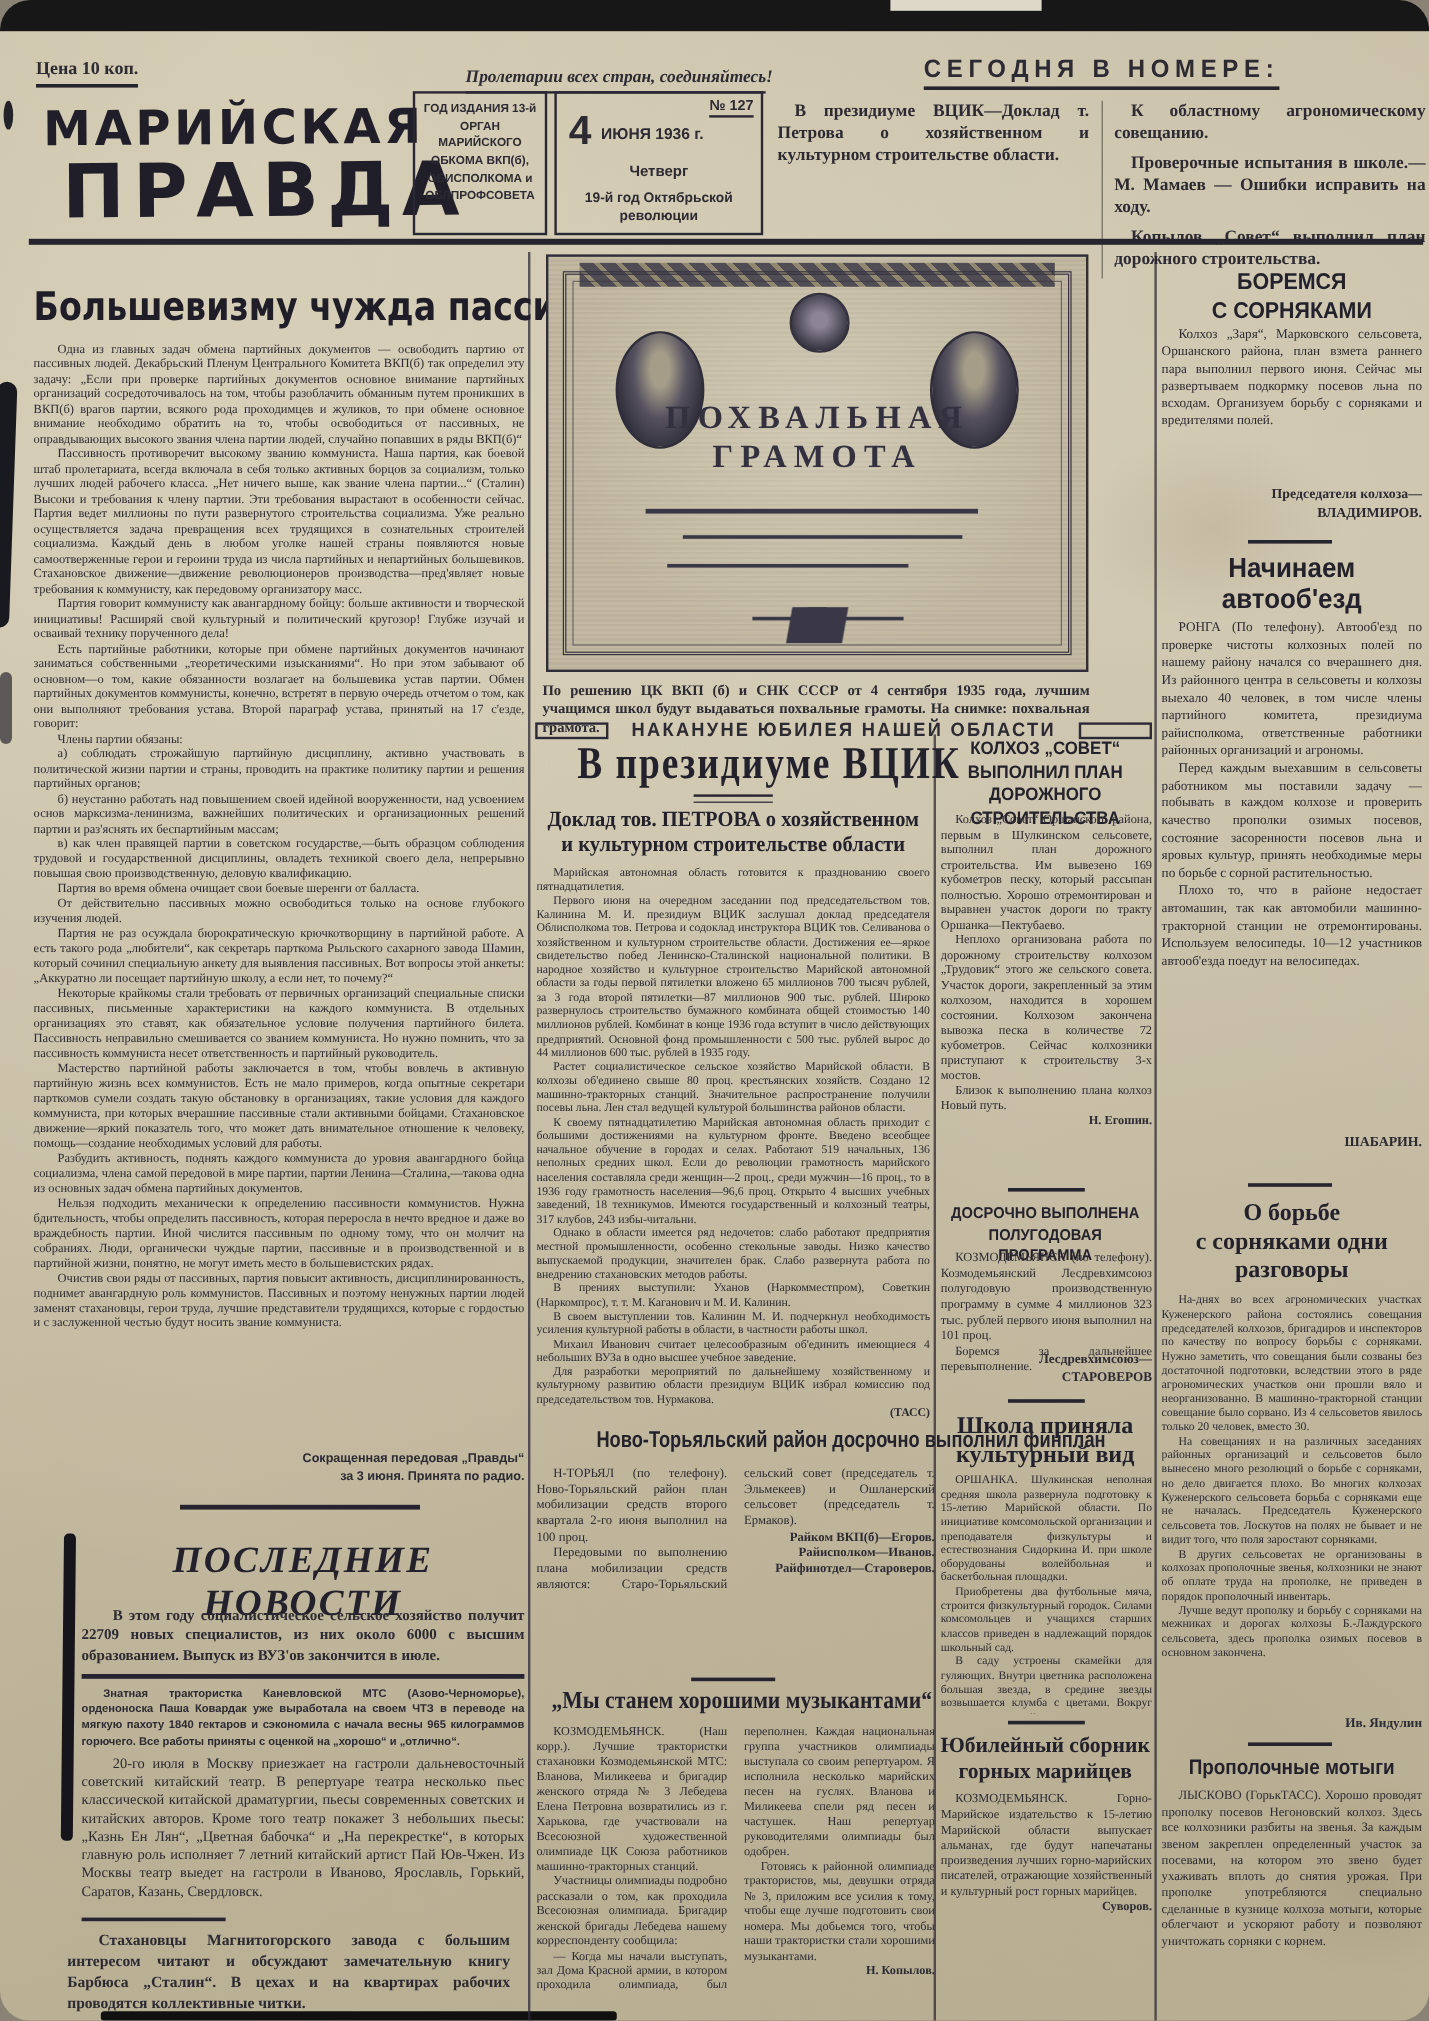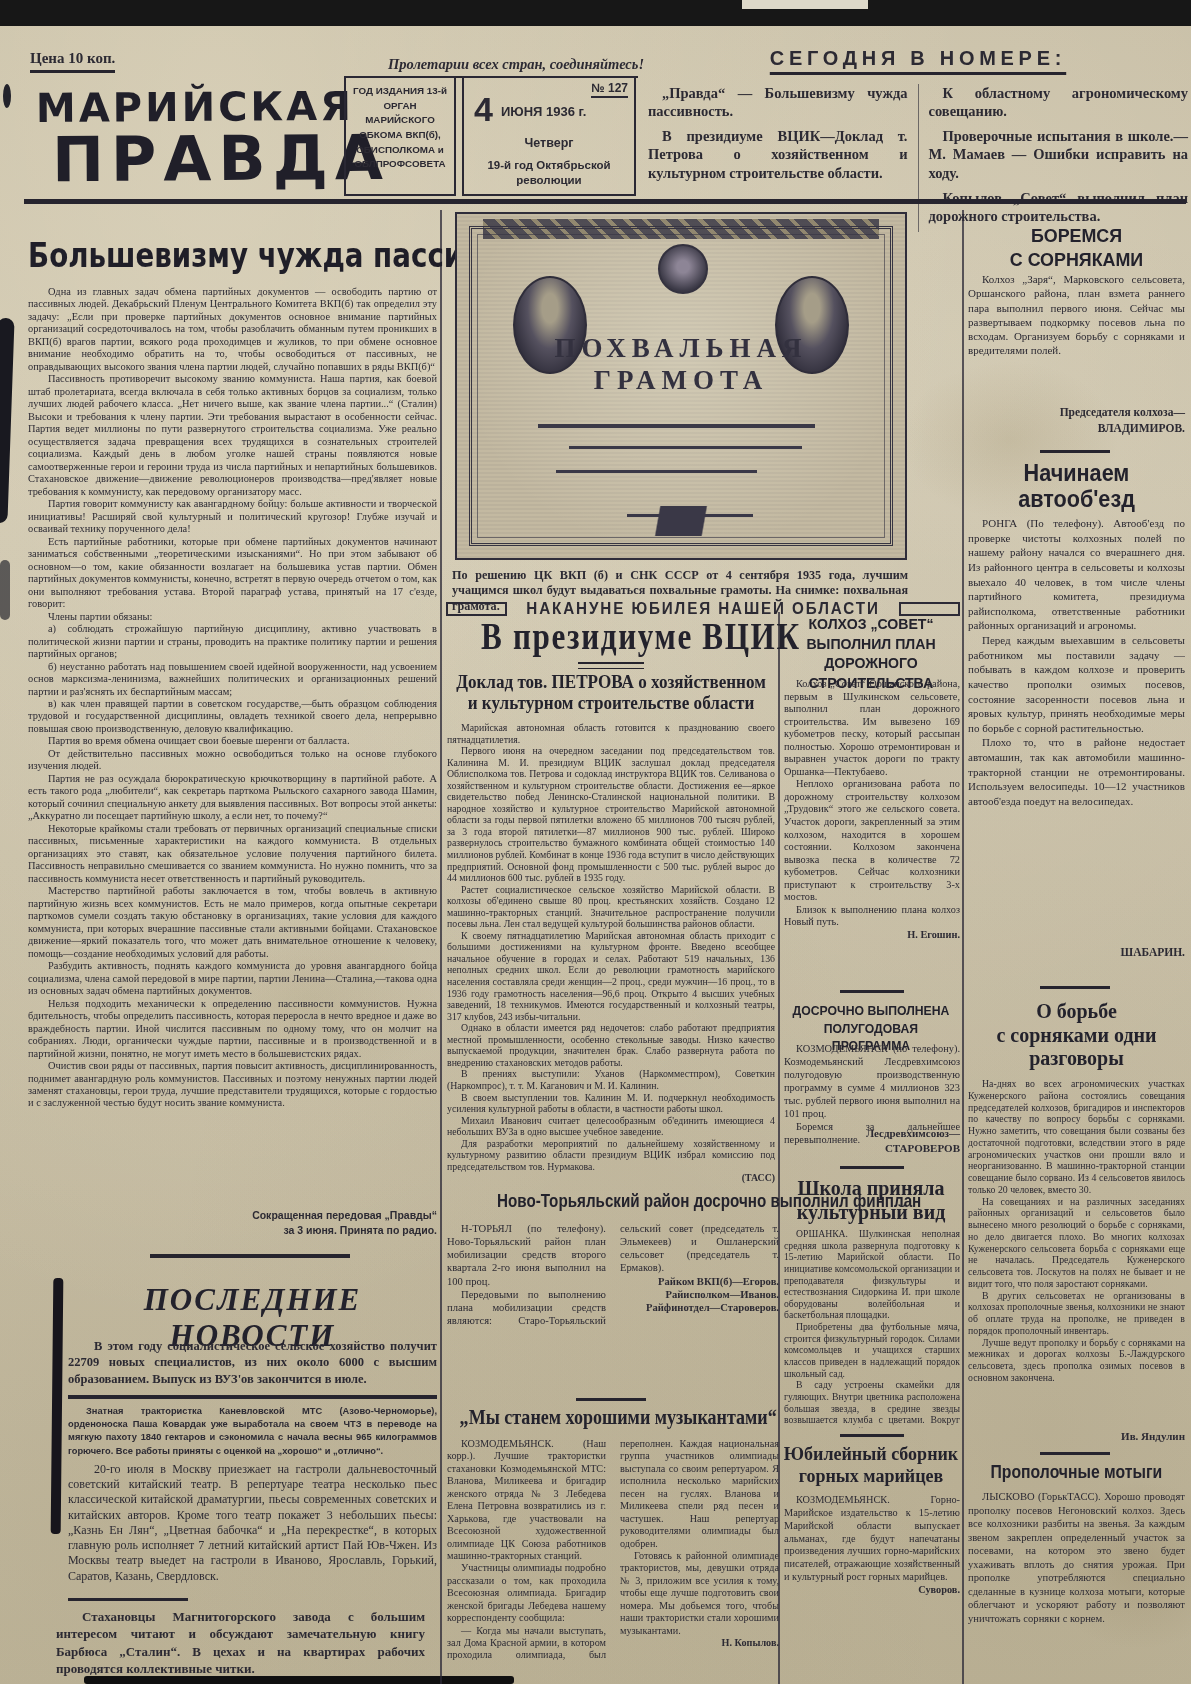--- a/index.html
+++ b/index.html
@@ -4,21 +4,21 @@
 <style>
   html,body{margin:0;padding:0;background:#8a8274;}
   #page{position:relative;width:1191px;height:1684px;margin:0 auto;overflow:hidden;
     font-family:"Liberation Serif",serif;color:#2c2a33;
     background-color:#c9c0a8;
     background-image:
       radial-gradient(ellipse at 18% 8%, rgba(255,250,228,.28), transparent 55%),
       radial-gradient(ellipse at 80% 20%, rgba(255,252,235,.18), transparent 50%),
       radial-gradient(ellipse at 88% 85%, rgba(108,92,58,.16), transparent 60%),
       radial-gradient(ellipse at 8% 90%, rgba(108,92,58,.12), transparent 55%),
-      linear-gradient(180deg,#c5bba2,#cdc4ad 30%,#cbc2a9 70%,#c3ba9f);}
+      linear-gradient(180deg,#c5bba2,#cdc4ad 30%,#cbc2a9 70%,#c3ba9f); border-radius: 25px;}
   .abs{position:absolute;}
   .ni{pointer-events:none;}
   
   .scan-top{left:0;top:0;width:1191px;height:26px;background:#171717;}
   .scan-notch{left:742px;top:0;width:126px;height:9px;background:#ddd8c8;}
   .scan-blob1{left:-6px;top:318px;width:17px;height:205px;background:#191920;border-radius:9px;transform:rotate(2deg);}
   .scan-blob2{left:3px;top:84px;width:8px;height:24px;background:#23232b;border-radius:50%;}
   .scan-blob3{left:0px;top:560px;width:10px;height:60px;background:#2a2a31;border-radius:6px;opacity:.7;}
   .scan-bottom{left:84px;top:1676px;width:430px;height:8px;background:#101010;border-radius:3px;}
   .stain{border-radius:50%;}
@@ -186,21 +186,20 @@
       <div class="date-my">ИЮНЯ 1936 г.</div>
     </div>
     <div class="weekday">Четверг</div>
     <div class="era">19-й год Октябрьской революции</div>
   </div>
   <div class="abs today-head">
     <span>СЕГОДНЯ В НОМЕРЕ:</span>
   </div>
   <div class="abs today-cols">
     <div class="tcol">
-      <p>„Правда“ — Большевизму чужда пассивность.</p>
       <p>В президиуме ВЦИК—Доклад т. Петрова о хозяйственном и культурном строительстве области.</p>
     </div>
     <div class="tcol">
       <p>К областному агрономическому совещанию.</p>
       <p>Проверочные испытания в школе.—М. Мамаев — Ошибки исправить на ходу.</p>
       <p>Копылов „Совет“ выполнил план дорожного строительства.</p>
     </div>
   </div>
   <div class="abs rule-main ni"></div>
 

